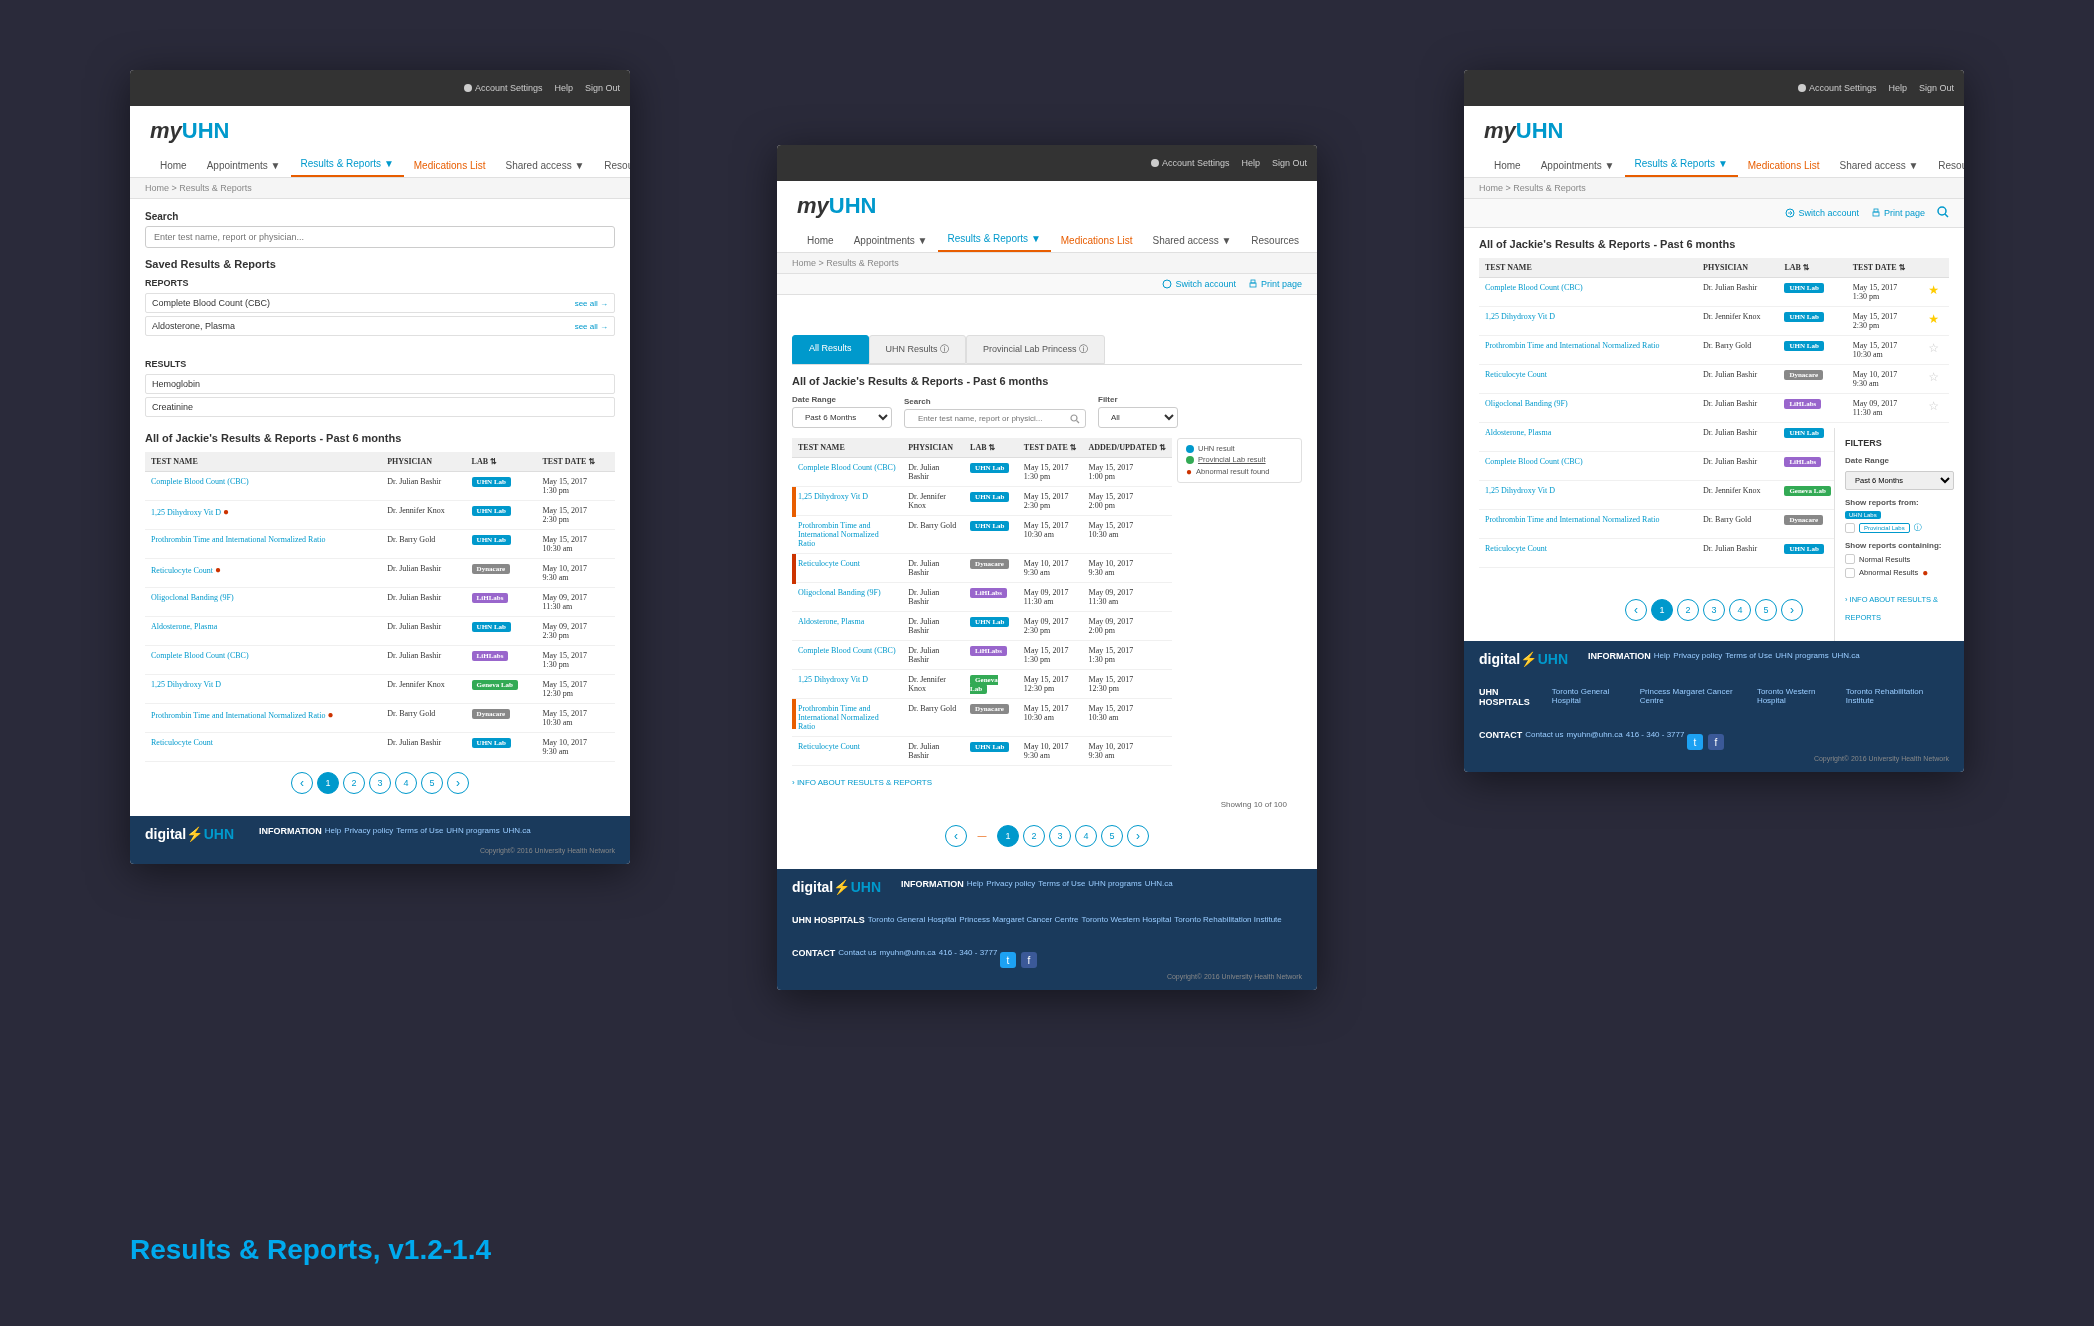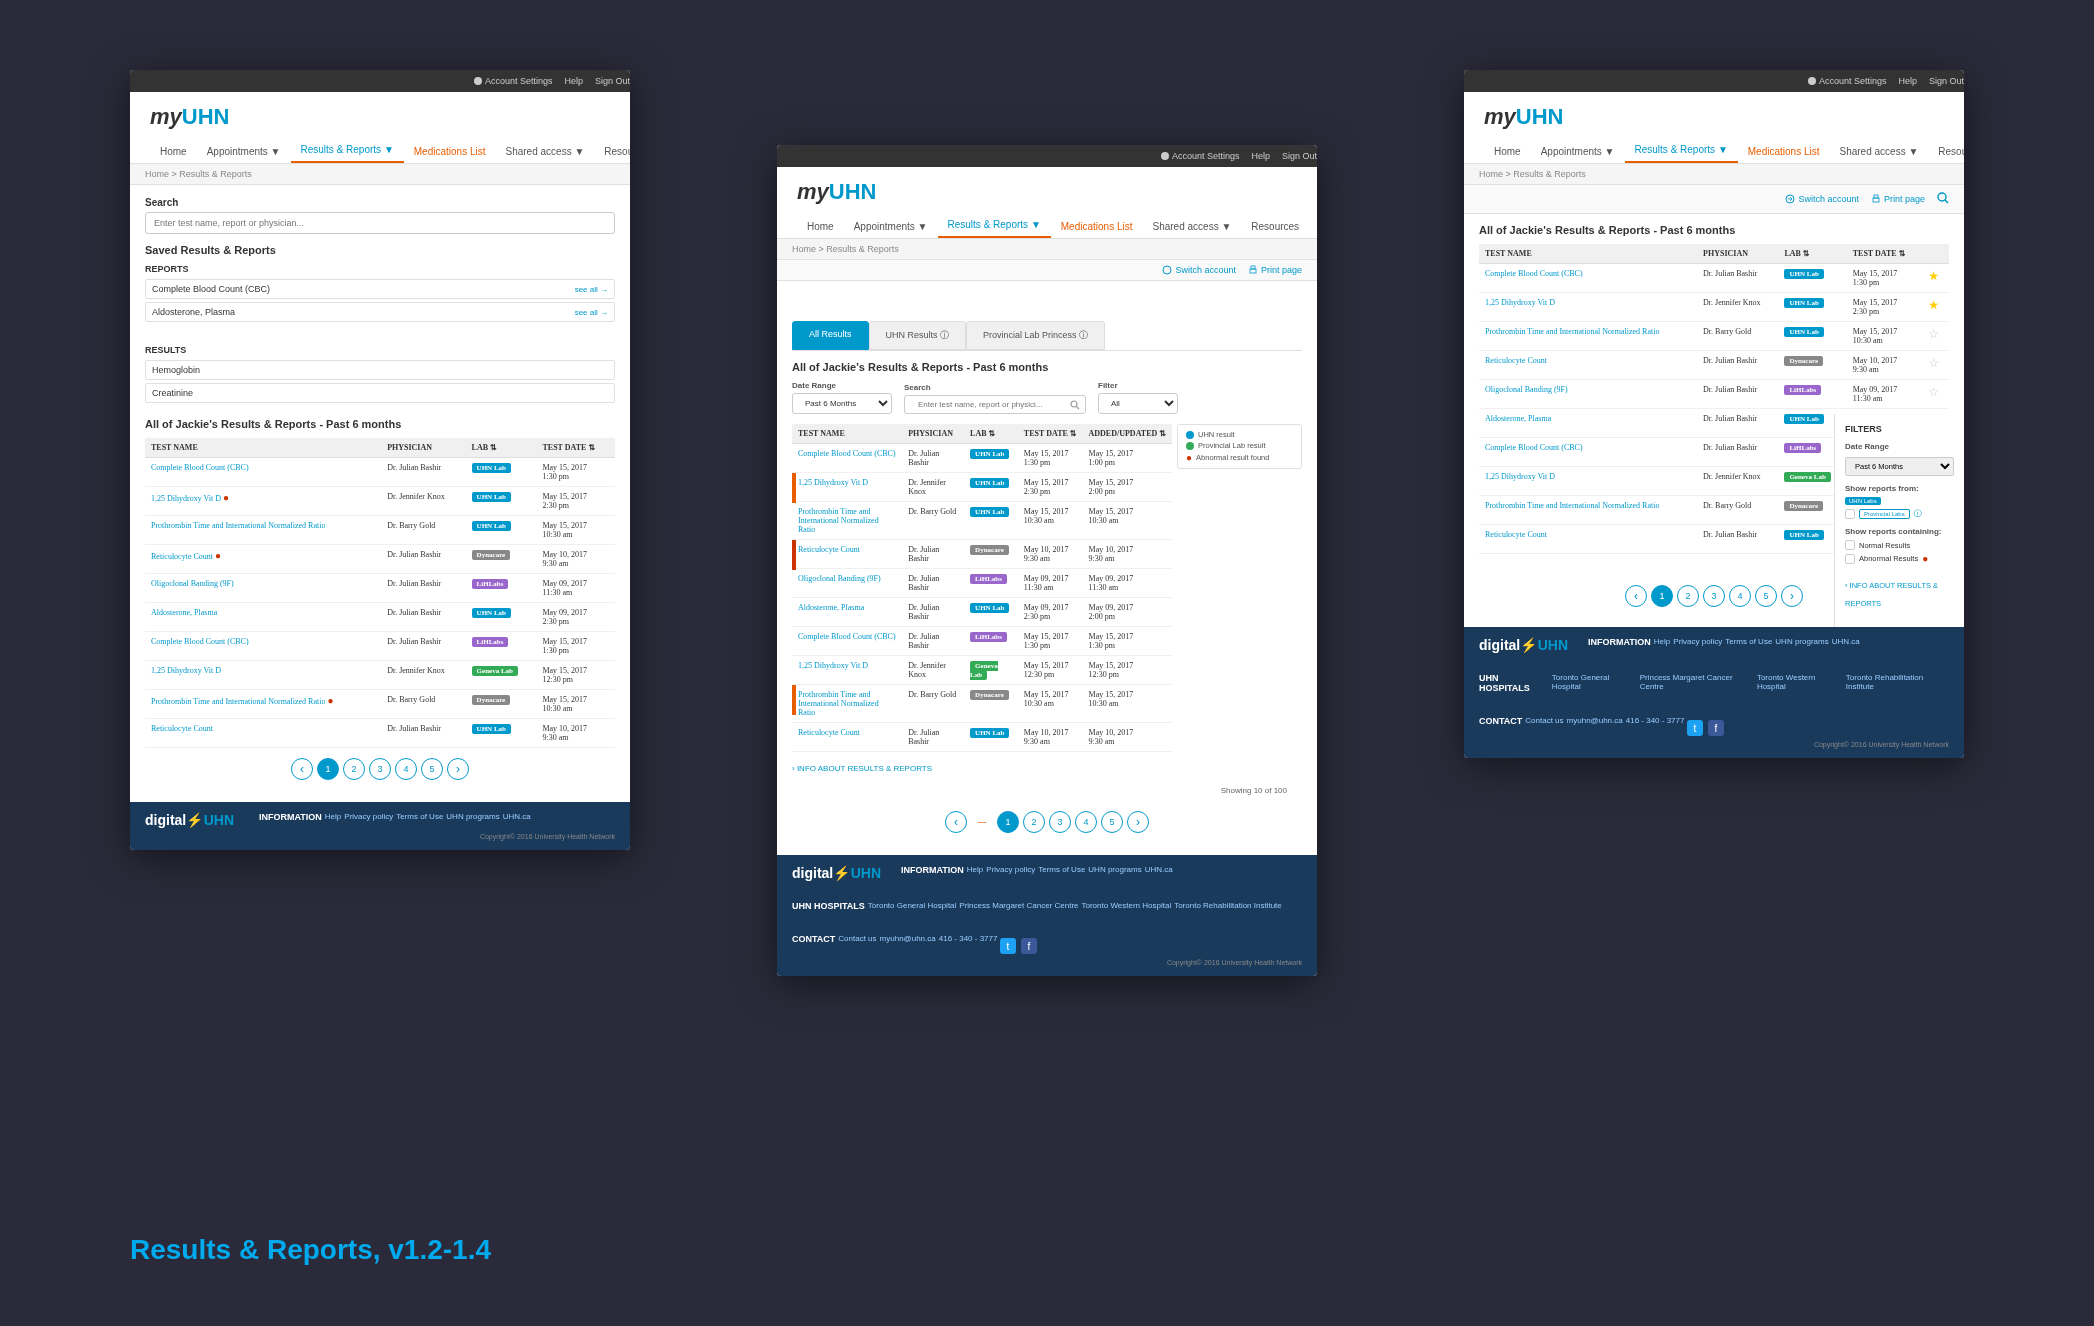--- a/index.html
+++ b/index.html
@@ -55,25 +55,25 @@
       width: 540px;
       top: 145px;
       left: 50%;
       transform: translateX(-50%);
       z-index: 10;
     }
 
     
     .top-bar {
       background: #333;
-      height: 22px;
+      height: 36px;
       display: flex;
       align-items: center;
       justify-content: flex-end;
-      padding: 0 0;
+      padding: 0 10px;
       gap: 12px;
     }
     .top-bar-item {
       color: #ccc;
       font-size: 9px;
       display: flex;
       align-items: center;
       gap: 3px;
     }
     .top-bar-icon {
@@ -897,21 +897,21 @@
           </select>
         </div>
       </div>
 
       <div style="position:relative;">
         <div style="position:absolute;right:0;top:0;border:1px solid #e0e0e0;border-radius:3px;padding:5px 8px;font-size:7.5px;color:#555;background:#fff;width:125px;z-index:5;">
           <div style="display:flex;align-items:center;gap:4px;margin-bottom:2px;">
             <div style="width:8px;height:8px;border-radius:50%;background:#0099cc;"></div>
             <span>UHN result</span>
           </div>
-          <div style="display:flex;align-items:center;gap:4px;margin-bottom:2px;">
+          <div style="display:flex;align-items:center;gap:4px;margin-bottom:2px;text-decoration:underline;">
             <div style="width:8px;height:8px;border-radius:50%;background:#33aa55;"></div>
             <span>Provincial Lab result</span>
           </div>
           <div style="display:flex;align-items:center;gap:4px;">
             <span class="dot-red">●</span>
             <span>Abnormal result found</span>
           </div>
         </div>
         <table class="results-table" style="width:calc(100% - 130px);">
           <thead>

